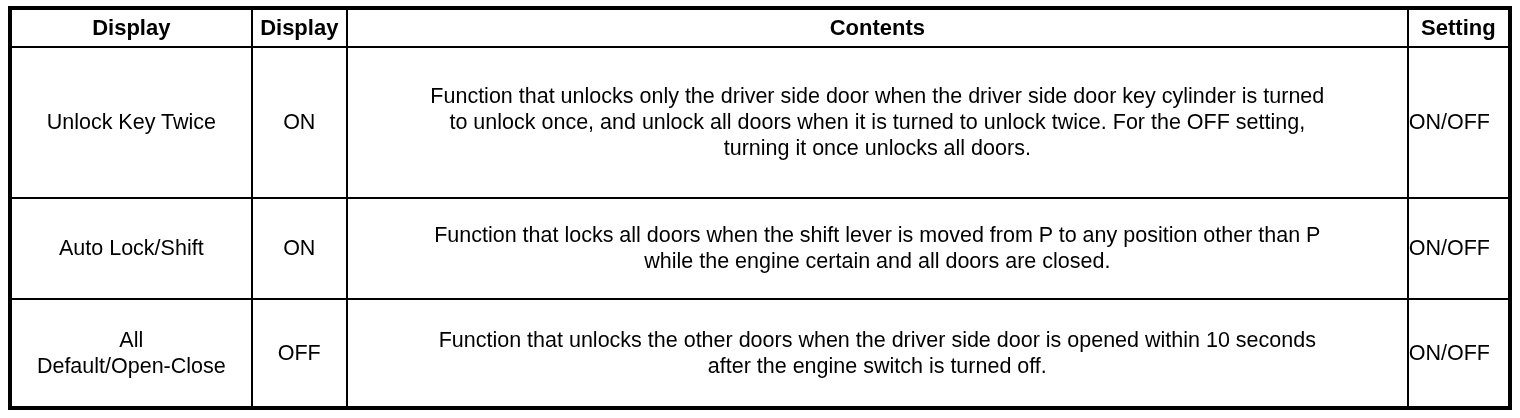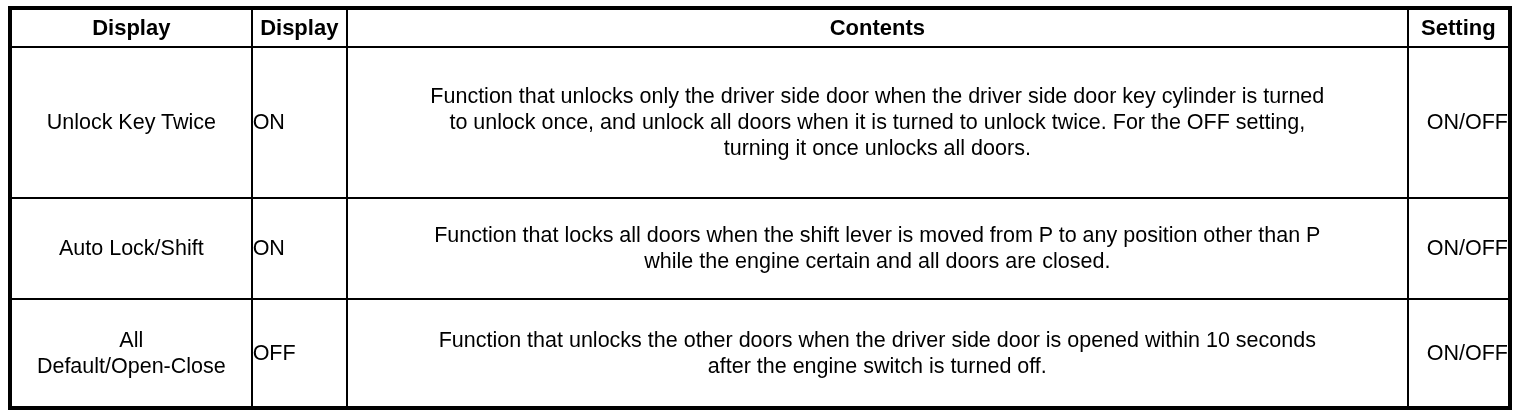--- a/index.html
+++ b/index.html
@@ -60,30 +60,30 @@
     font-size: 21.5px;
     line-height: 26px;
   }
 
   td.cell-display {
     padding: 4px 6px 4px 7px;
     text-align: center;
   }
   td.cell-default {
     padding: 4px 6px 4px 8px;
-    text-align: left;
+    text-align: center;
     margin-left: 32px;
   }
   td.cell-contents {
     padding: 5px 8px 5px 10px;
     text-align: center;
   }
   td.cell-setting {
     padding: 4px 4px 4px 5px;
-    text-align: right;
+    text-align: left;
     white-space: nowrap;
   }
 
   
   tr.row-h1 td { height: 100px; }
   tr.row-h2 td { height: 46px;  }
   tr.row-h3 td { height: 66px;  }
   tr.row-h4 td { height: 67px;  }
   tr.row-h5 td { height: 71px;  }
 

